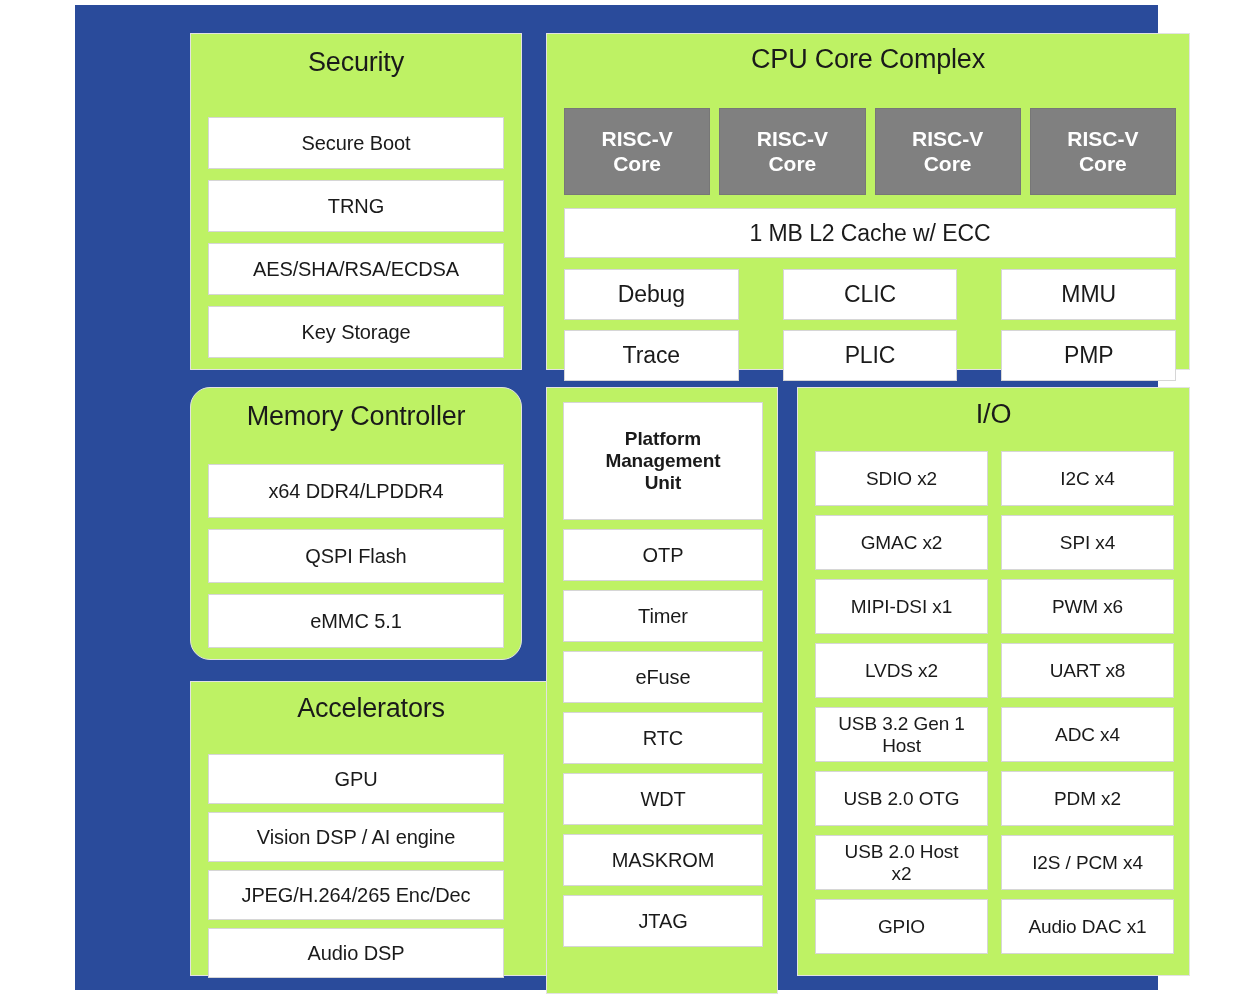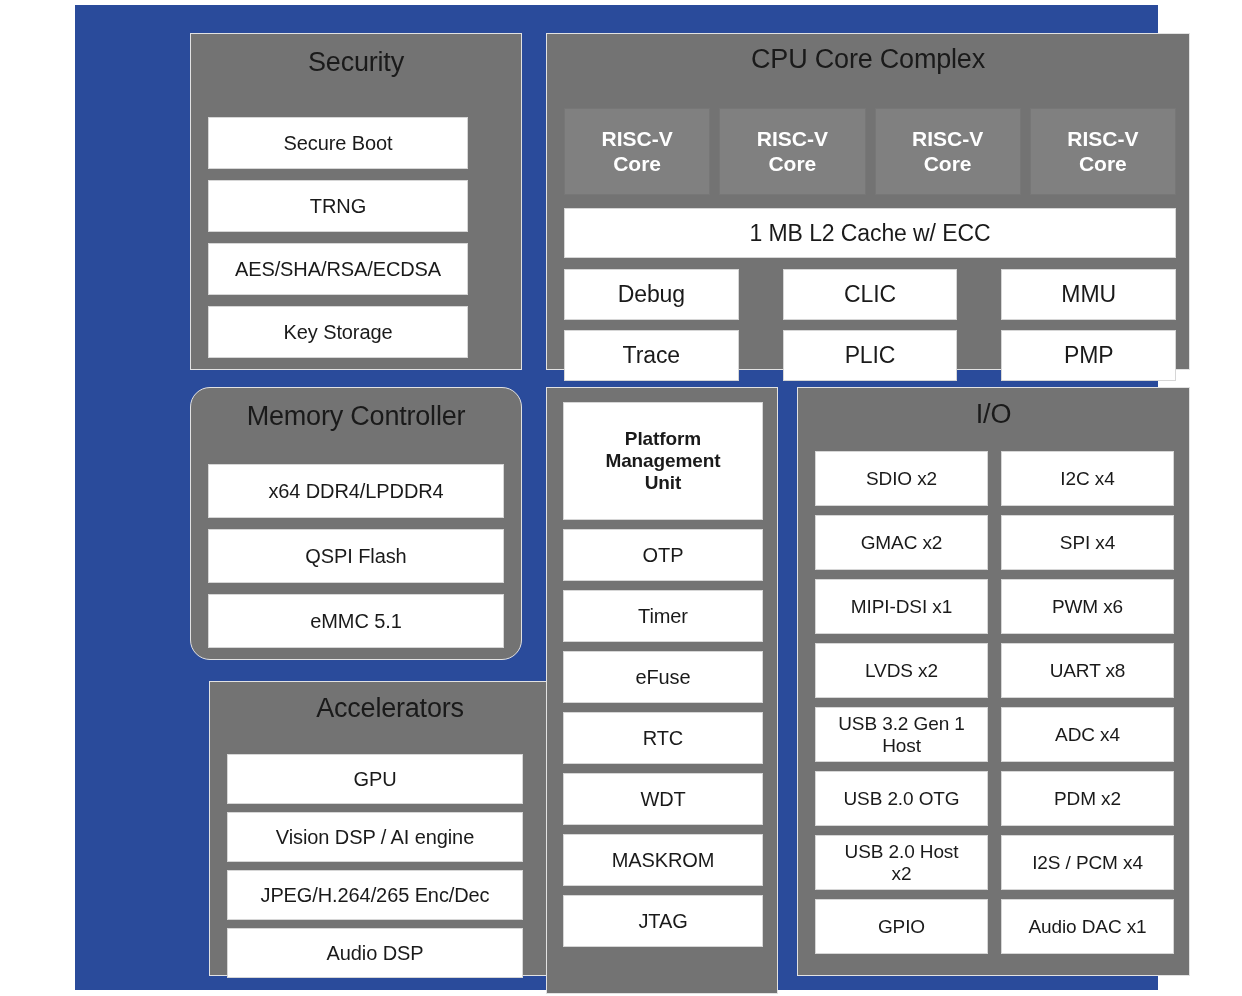--- a/index.html
+++ b/index.html
@@ -28,21 +28,21 @@
     top: 5px;
     width: 1083px;
     height: 985px;
     background: #2a4b9b;
     box-sizing: border-box;
   }
 
   
   .panel {
     position: absolute;
-    background: #737373;
+    background: #bef264;
     border: 1px solid #e2e2e2;
     box-sizing: border-box;
     padding: 0;
   }
 
   .panel-title {
     text-align: center;
     color: #1a1a1a;
     font-size: 27px;
     font-weight: 400;
@@ -79,21 +79,21 @@
     font-weight: bold;
     font-size: 21px;
     line-height: 1.18;
   }
 
   .blk.bold { font-weight: bold; font-size: 19px; }
 
   
   #panel-security { left: 115px; top: 28px; width: 332px; height: 337px; }
   #panel-security .panel-title { margin-top: 14px; }
-  #sec-list { position: absolute; left: 17px; top: 83px; width: 260px; }
+  #sec-list { position: absolute; left: 17px; top: 83px; width: 296px; }
   #sec-list .blk { height: 52px; margin-bottom: 11px; }
 
   
   #panel-cpu { left: 471px; top: 28px; width: 644px; height: 337px; }
   #panel-cpu .panel-title { margin-top: 11px; }
   #cpu-cores {
     position: absolute; left: 17px; top: 74px;
     width: 612px; display: flex; gap: 9px;
   }
   #cpu-cores .core { flex: 1 1 0; height: 87px; text-align: center; }
@@ -112,21 +112,21 @@
   }
   #cpu-grid .blk { height: 51px; font-size: 23px; }
 
   
   #panel-mem { left: 115px; top: 382px; width: 332px; height: 273px; border-radius: 20px; }
   #panel-mem .panel-title { margin-top: 14px; }
   #mem-list { position: absolute; left: 17px; top: 76px; width: 296px; }
   #mem-list .blk { height: 54px; margin-bottom: 11px; }
 
   
-  #panel-acc { left: 115px; top: 676px; width: 362px; height: 295px; margin-left: 19px; }
+  #panel-acc { left: 115px; top: 676px; width: 362px; height: 295px; }
   #panel-acc .panel-title { margin-top: 12px; }
   #acc-list { position: absolute; left: 17px; top: 72px; width: 296px; }
   #acc-list .blk { height: 50px; margin-bottom: 8px; }
 
   
   #panel-pmu { left: 471px; top: 382px; width: 232px; height: 607px; padding-left: 8px; }
   #pmu-list { position: absolute; left: 16px; top: 14px; width: 200px; }
   #pmu-list .blk { height: 52px; margin-bottom: 9px; }
   #pmu-list .blk.tall { height: 118px; }
 

